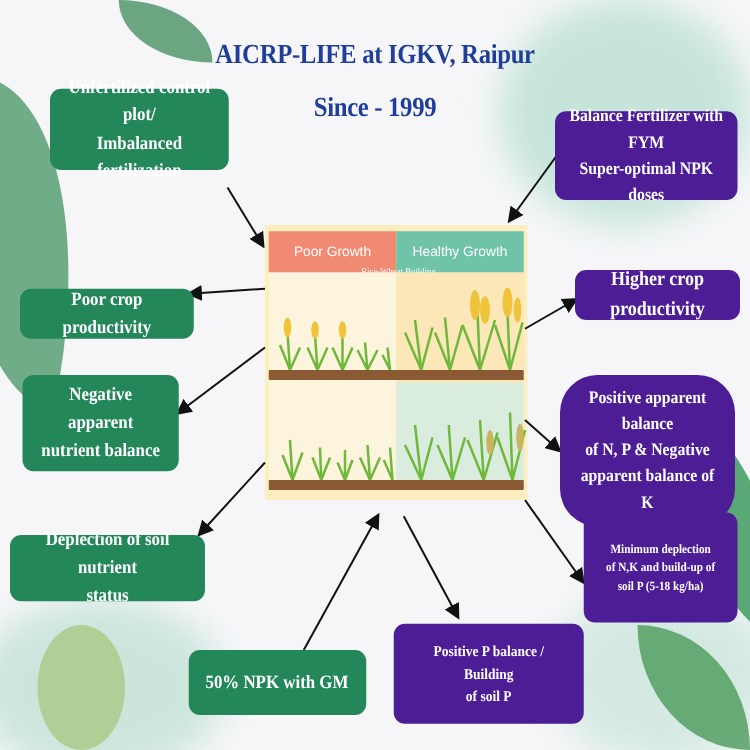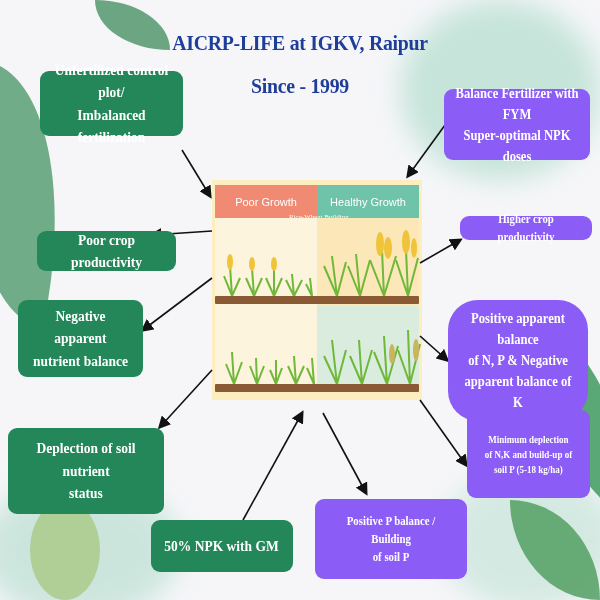--- a/index.html
+++ b/index.html
@@ -6,21 +6,21 @@
     body { width:600px; height:600px; position:relative; overflow:hidden;
       background:#f6f6f9; font-family:"Liberation Serif","DejaVu Serif",serif; }
     .bg-blob { position:absolute; border-radius:50%; filter:blur(14px); opacity:.55; }
     .leaf { position:absolute; border-radius:0 100% 0 100%; }
     .title { position:absolute; left:0; width:600px; text-align:center; color:#1f3e9a;
       font-weight:bold; font-size:22px; letter-spacing:-0.3px; transform:scaleX(0.9); }
     .box { position:absolute; color:#fff; font-weight:bold; text-align:center;
       display:flex; align-items:center; justify-content:center; border-radius:9px;
       font-size:15px; line-height:1.5; padding:0 4px; box-sizing:border-box; }
     .green { background:#23875a; }
-    .blue { background:#8b5cf6; }
+    .blue { background:#4c1d95; }
     .box span { display:block; transform:scaleX(0.9); }
     svg.arrows { position:absolute; left:0; top:0; width:600px; height:600px; pointer-events:none; }
     .panel { position:absolute; left:212px; top:180px; width:210px; height:220px; background:#fdeec0; }
     .hdr { position:absolute; top:5px; height:33px; color:#fff; font-family:"Liberation Sans",sans-serif;
       font-size:11px; display:flex; align-items:center; justify-content:center; }
     .cell { position:absolute; }
     .soil { position:absolute; height:8px; background:#8a5a35; border-radius:1px; }
     .sub { position:absolute; left:77px; top:33px; font-size:7px; color:#fff; }
   </style>
 </head>
@@ -108,45 +108,45 @@
     <line x1="323" y1="413" x2="366" y2="493"></line>
   </g>
 </svg>
 
 <div class="box green" style="left:40px;top:71px;width:143px;height:65px;text-align:center;">
   <div>
       <span>Unfertilized control plot/</span>
       <span>Imbalanced fertilization</span>
     </div>
 </div>
-<div class="box green" style="left:16px;top:231px;width:139px;height:40px;margin-left:21px;">
+<div class="box green" style="left:16px;top:231px;width:139px;height:40px;">
   <div>
       <span>Poor crop productivity</span>
     </div>
 </div>
 <div class="box green" style="left:18px;top:300px;width:125px;height:77px;text-align:center;">
   <div>
       <span>Negative apparent</span>
       <span>nutrient balance</span>
     </div>
 </div>
-<div class="box green" style="left:8px;top:428px;width:156px;height:86px;">
+<div class="box green" style="left:8px;top:428px;width:156px;height:53px;">
   <div>
       <span>Deplection of soil nutrient</span>
       <span>status</span>
     </div>
 </div>
 
 <div class="box blue" style="left:444px;top:89px;width:146px;height:71px;font-size:14px;">
   <div>
       <span>Balance Fertilizer with FYM</span>
       <span>Super-optimal NPK doses</span>
     </div>
 </div>
-<div class="box blue" style="left:460px;top:216px;width:132px;height:24px;font-size:12px;">
+<div class="box blue" style="left:460px;top:216px;width:132px;height:40px;font-size:16px;">
   <div>
       <span>Higher crop productivity</span>
     </div>
 </div>
 <div class="box blue" style="left:448px;top:300px;width:140px;height:121px;font-size:14px;border-radius:30px;">
   <div>
       <span>Positive apparent balance</span>
       <span>of N, P &amp; Negative</span>
       <span>apparent balance of K</span>
     </div>

